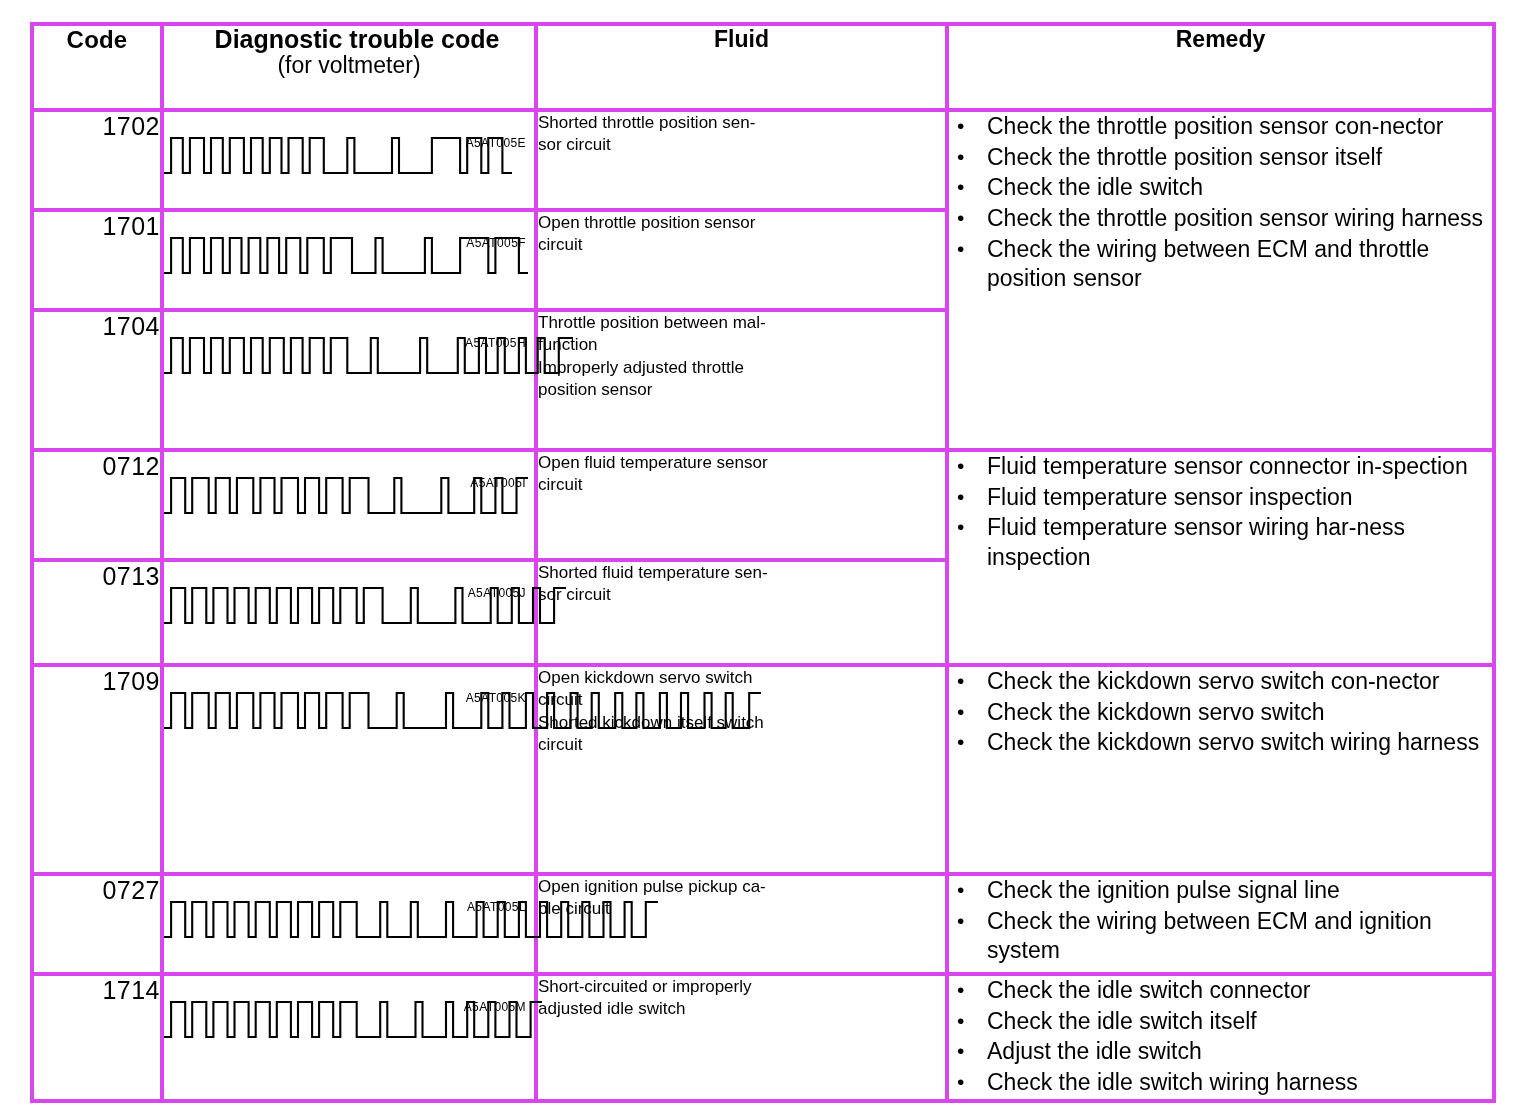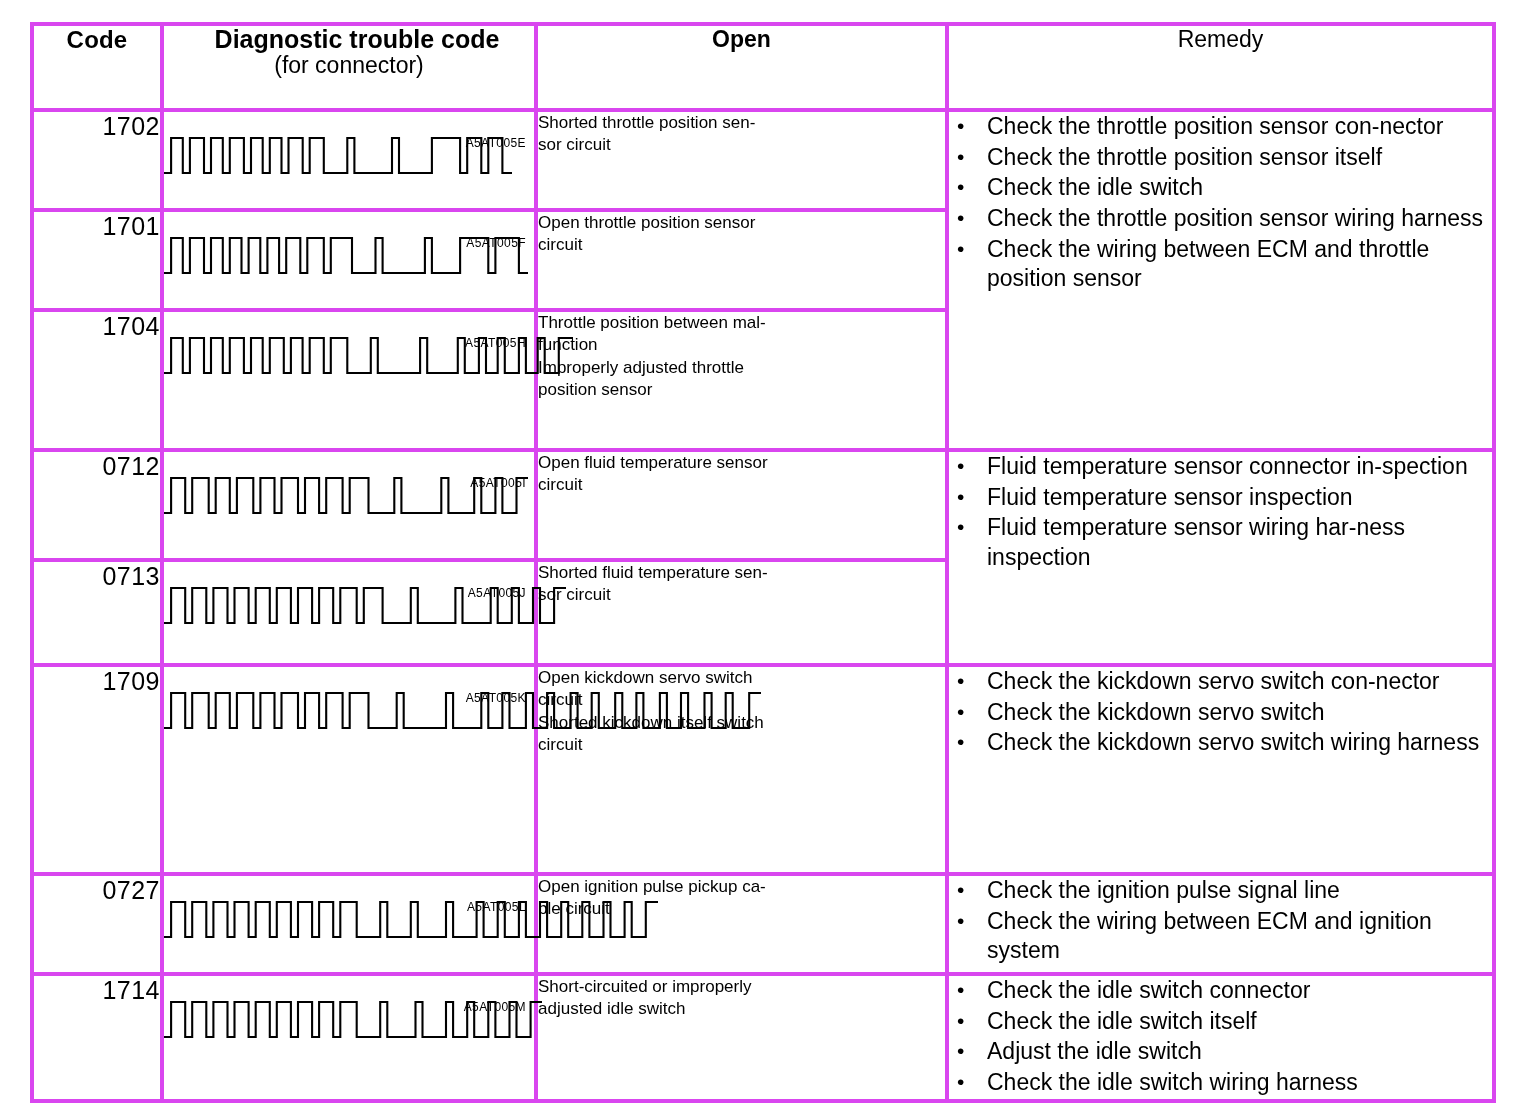--- a/index.html
+++ b/index.html
@@ -63,21 +63,21 @@
   .hd-dtc-sub {
     font-weight: normal;
     font-size: 23px;
     line-height: 1.12;
   }
   .hd-plain {
     font-weight: bold;
     font-size: 23px;
   }
   .hd-plain.thin {
-    font-weight: normal;
+    font-weight: bold;
     font-size: 23px;
   }
 
   
   td.code-cell {
     text-align: right;
     vertical-align: middle;
     font-size: 25px;
     letter-spacing: .5px;
   }
@@ -145,24 +145,24 @@
         <col class="c-cause">
         <col class="c-remedy">
     </colgroup>
     <thead>
       <tr>
         <th>
           <span class="hd-code">Code</span>
         </th>
         <th>
           <div class="hd-dtc-main">Diagnostic trouble code</div>
-          <div class="hd-dtc-sub">(for connector)</div>
+          <div class="hd-dtc-sub">(for voltmeter)</div>
         </th>
         <th>
-          <span class="hd-plain">Open</span>
+          <span class="hd-plain">Fluid</span>
         </th>
         <th>
           <span class="hd-plain thin">Remedy</span>
         </th>
       </tr>
     </thead>
     <tbody id="tbody">
         <tr style="height: 100px;">
           <td class="code-cell">1702</td>
           <td class="wave-cell">

